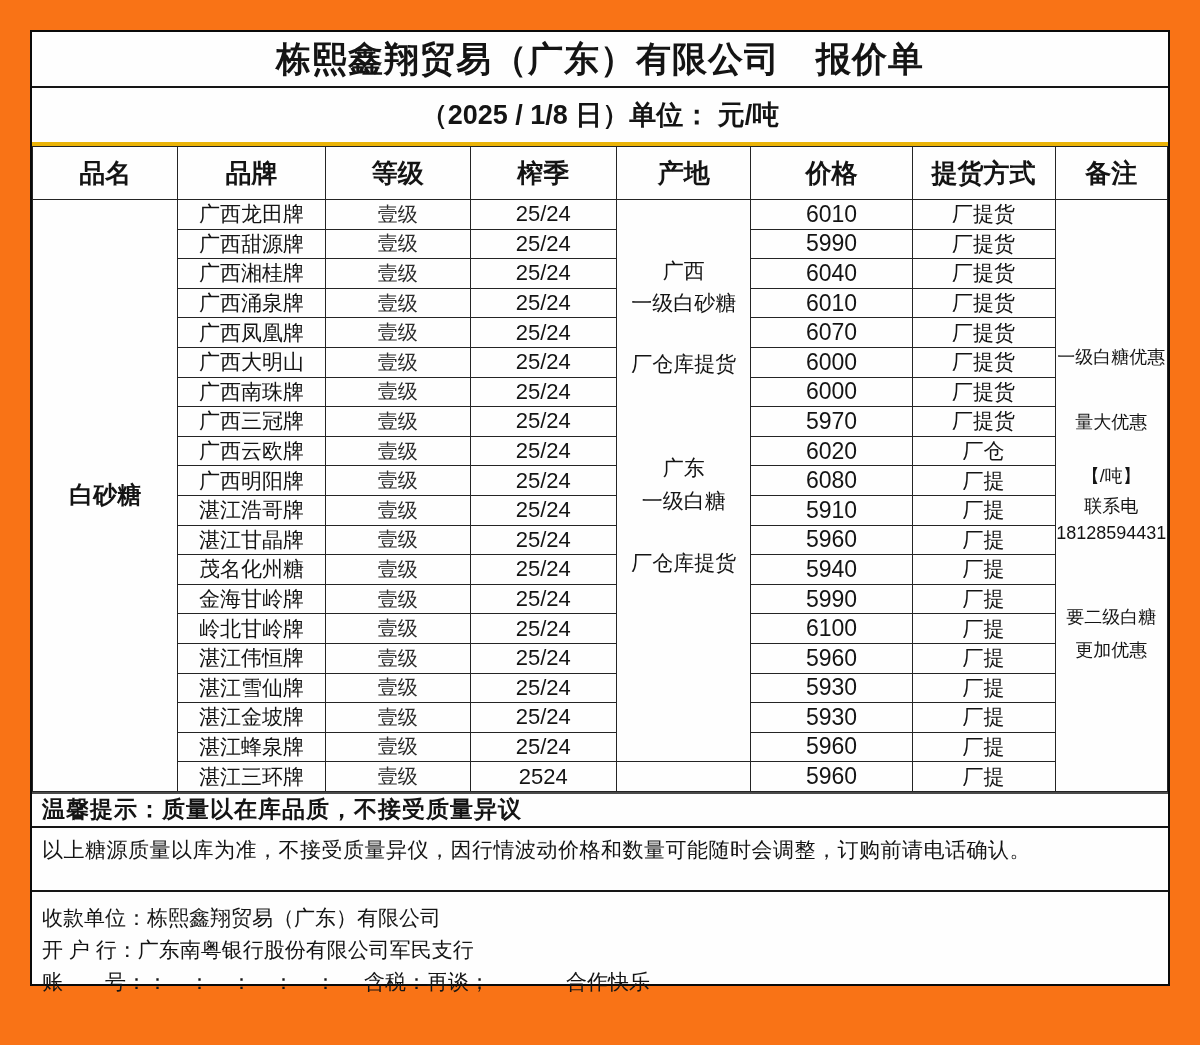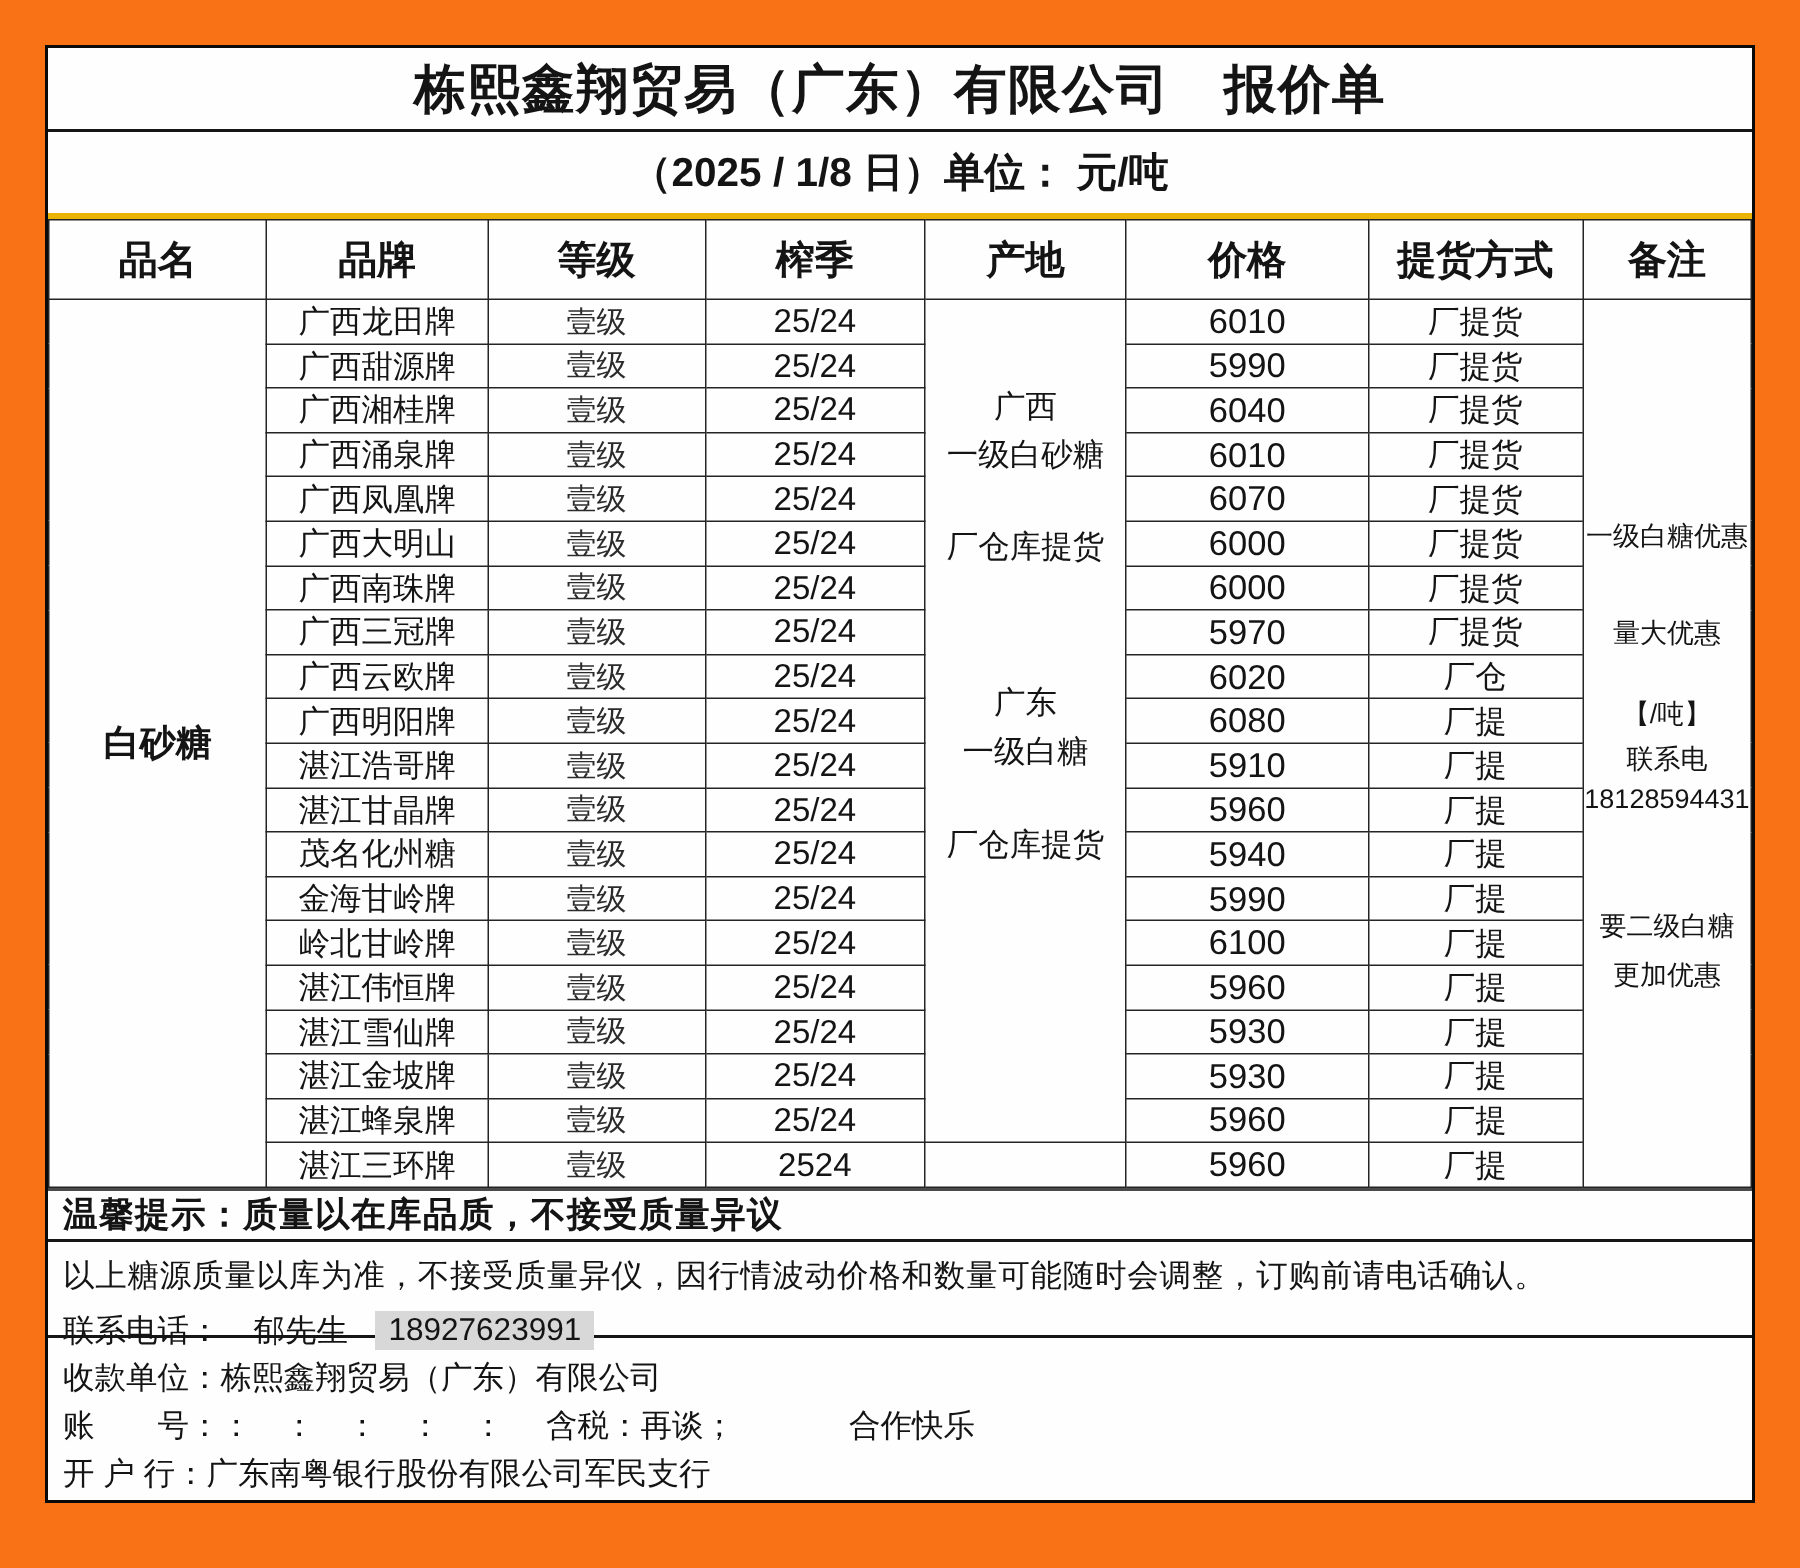--- a/index.html
+++ b/index.html
@@ -63,21 +63,21 @@
     font-size: 23px; font-weight: 700; letter-spacing: 1px;
   }
   .notice-sec {
     height: 64px; border-bottom: 2px solid #161616;
     padding: 8px 10px 0 10px; font-size: 21px;
   }
   .notice-sec .line1 { margin-bottom: 9px; letter-spacing: 0.5px; }
   .contact-row { display: flex; align-items: center; }
   .contact-name { margin-left: 22px; }
   .contact-phone { margin-left: 18px; background: #d8d8d8; padding: 1px 9px; }
-  .payee-sec { height: 108px; padding: 10px 8px 0 10px; font-size: 21px; }
+  .payee-sec { height: 92px; padding: 10px 8px 0 10px; font-size: 21px; }
   .payee-line { display: flex; align-items: center; height: 32px; }
   .acct-tax { margin-left: 28px; }
   .acct-coop { margin-left: 76px; }
 </style>
 </head>
 <body>
 
 <div class="page">
   <div class="sheet">
 
@@ -267,38 +267,33 @@
           <td class="c-price">5960</td>
           <td class="c-pickup">厂提</td>
         </tr>
       </tbody>
     </table>
 
     <div class="notice-bold">温馨提示：质量以在库品质，不接受质量异议</div>
 
     <div class="notice-sec">
       <div class="line1">以上糖源质量以库为准，不接受质量异仪，因行情波动价格和数量可能随时会调整，订购前请电话确认。</div>
-      <div class="contact-row">
-        <span>联系电话：</span>
-        <span class="contact-name">郁先生</span>
-        <span class="contact-phone">18927623991</span>
-      </div>
     </div>
 
     <div class="payee-sec">
       <div class="payee-line">
         <span>收款单位：</span>
         <span>栋熙鑫翔贸易（广东）有限公司</span>
+      </div>
+      <div class="payee-line">
+        <span>开 户 行：</span>
+        <span>广东南粤银行股份有限公司军民支行</span>
       </div>
       <div class="payee-line">
         <span>账　　号：</span>
         <span>：　：　：　：　：</span>
         <span class="acct-tax">含税：再谈；</span>
         <span class="acct-coop">合作快乐</span>
       </div>
-      <div class="payee-line">
-        <span>开 户 行：</span>
-        <span>广东南粤银行股份有限公司军民支行</span>
-      </div>
     </div>
 
   </div>
 </div>
 
 </body></html>

